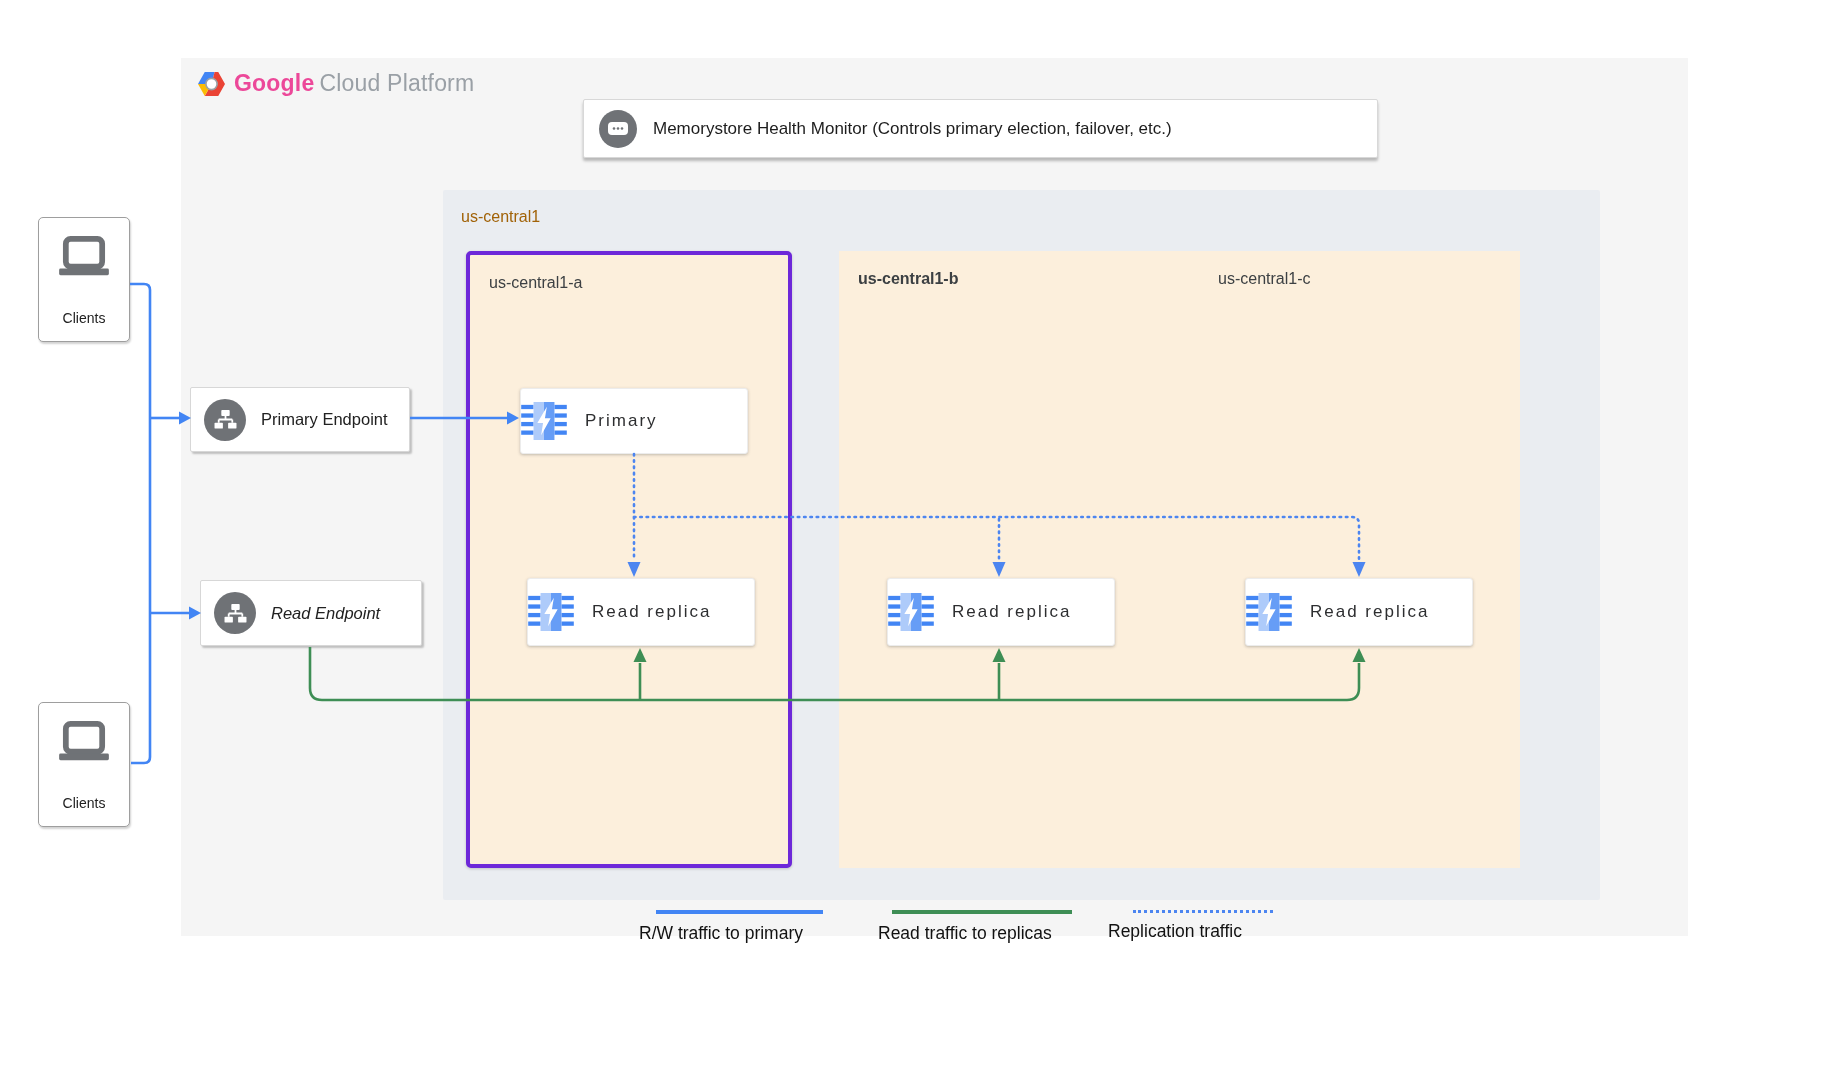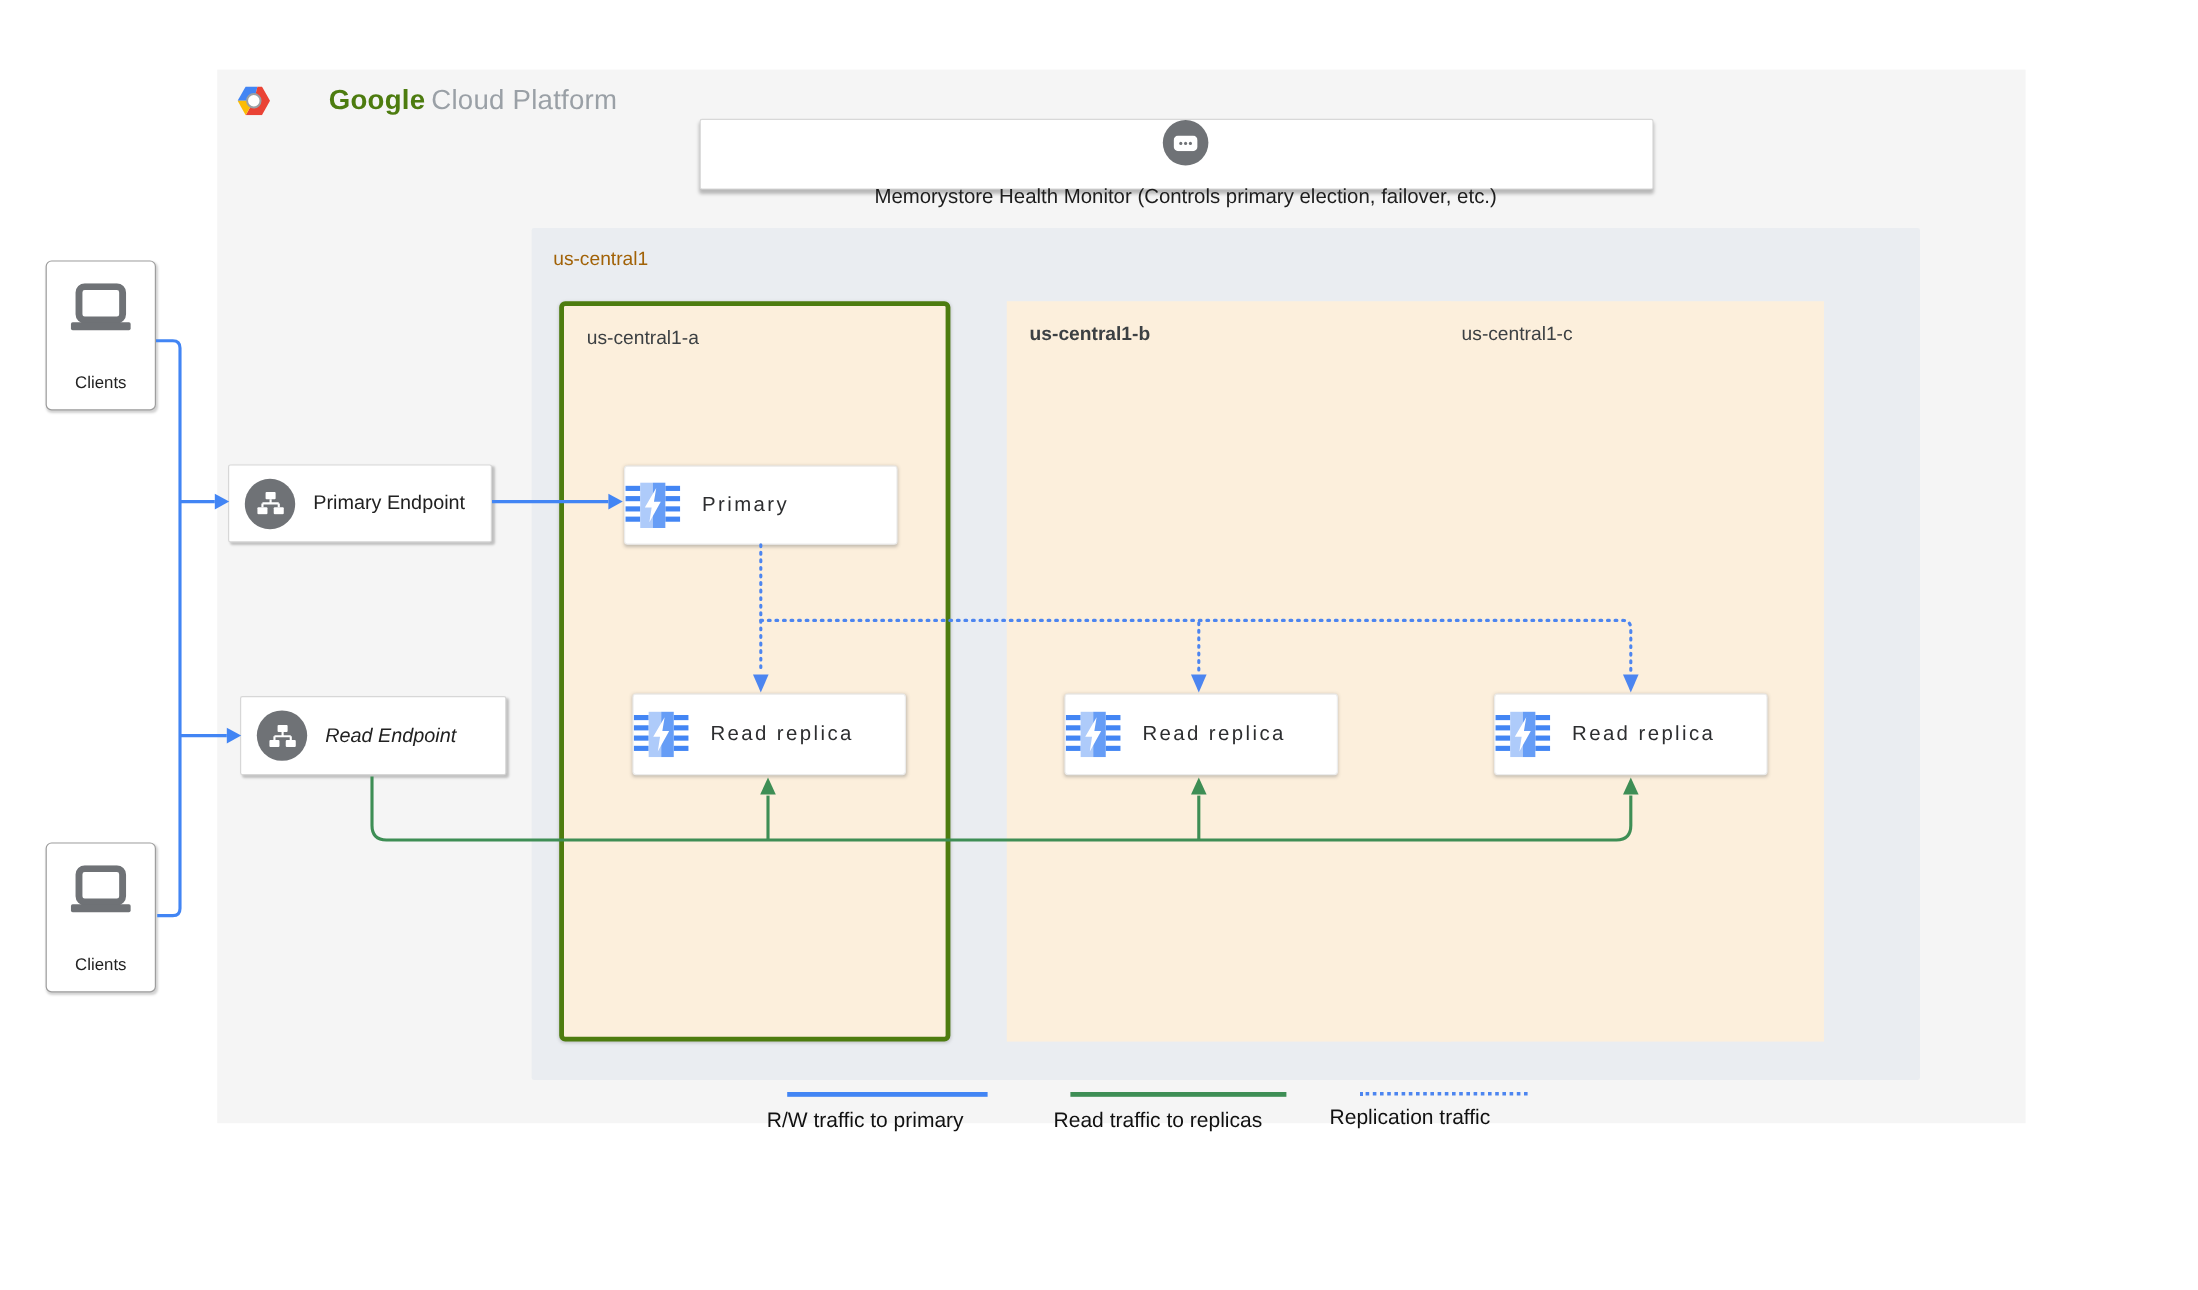--- a/index.html
+++ b/index.html
@@ -4,37 +4,37 @@
 <style>
   * { margin:0; padding:0; box-sizing:border-box; }
   html,body { background:#ffffff; }
   body { font-family:"Liberation Sans", sans-serif; }
   #stage { position:relative; width:1832px; height:1075px; background:#ffffff; overflow:hidden; }
 
   .panel { position:absolute; left:181px; top:58px; width:1507px; height:878px; background:#F5F5F5; }
 
   .gcp-logo { position:absolute; left:198px; top:70px; display:flex; align-items:center; gap:9px; }
   .gcp-logo .logo-text { font-size:23px; letter-spacing:.2px; }
-  .gcp-logo .w1 { color:#4d7c0f; font-weight:700;margin-left:40px; }
+  .gcp-logo .w1 { color:#ec4899; font-weight:700; }
   .gcp-logo .w2 { color:#9AA0A6; font-weight:400; margin-left:5px; }
 
   .monitor-card { position:absolute; left:583px; top:99px; width:795px; height:59px; background:#ffffff;
     border:1px solid #d8d8d8; border-radius:2px; box-shadow:0 3px 3px rgba(0,0,0,.25);
-    display:flex; align-items:center; padding-left:15px; gap:16px;flex-direction:column; }
+    display:flex; align-items:center; padding-left:15px; gap:16px; }
   .monitor-card .txt { font-size:17px; color:#1d1d1d; }
   .gray-circle { border-radius:50%; background:#6F7276; display:flex; align-items:center; justify-content:center; flex:0 0 auto; }
   .c38 { width:38px; height:38px; }
   .c42 { width:42px; height:42px; }
 
   .region { position:absolute; left:443px; top:190px; width:1157px; height:710px; background:#EAEDF1; border-radius:2px; }
   .region-label { position:absolute; left:18px; top:18px; font-size:16px; color:#a16207; }
 
   .zone { position:absolute; top:251px; height:617px; background:#FCEFDC; }
   .zone-label { position:absolute; left:19px; top:19px; font-size:16px; color:#3C4043; }
-  .zone-a { left:466px; width:326px; border:4px solid #4d7c0f; border-radius:5px; box-shadow:0 1px 3px rgba(0,0,0,.18); }
+  .zone-a { left:466px; width:326px; border:4px solid #6d28d9; border-radius:5px; box-shadow:0 1px 3px rgba(0,0,0,.18); }
   .zone-b { left:839px; width:370px;font-weight:bold; }
   .zone-c { left:1199px; width:321px; }
 
   .node { position:absolute; background:#ffffff; border:1px solid #ececec; border-radius:3px;
     box-shadow:0 1px 3px rgba(60,64,67,.30); display:flex; align-items:center; padding-left:0; gap:18px; }
   .node .txt { font-size:17px; letter-spacing:2px; color:#2d2e30; }
   .node-primary   { left:520px; top:388px; width:228px; height:66px; }
   .node-replica-a { left:527px; top:578px; width:228px; height:68px; }
   .node-replica-b { left:887px; top:578px; width:228px; height:68px; }
   .node-replica-c { left:1245px; top:578px; width:228px; height:68px; }

